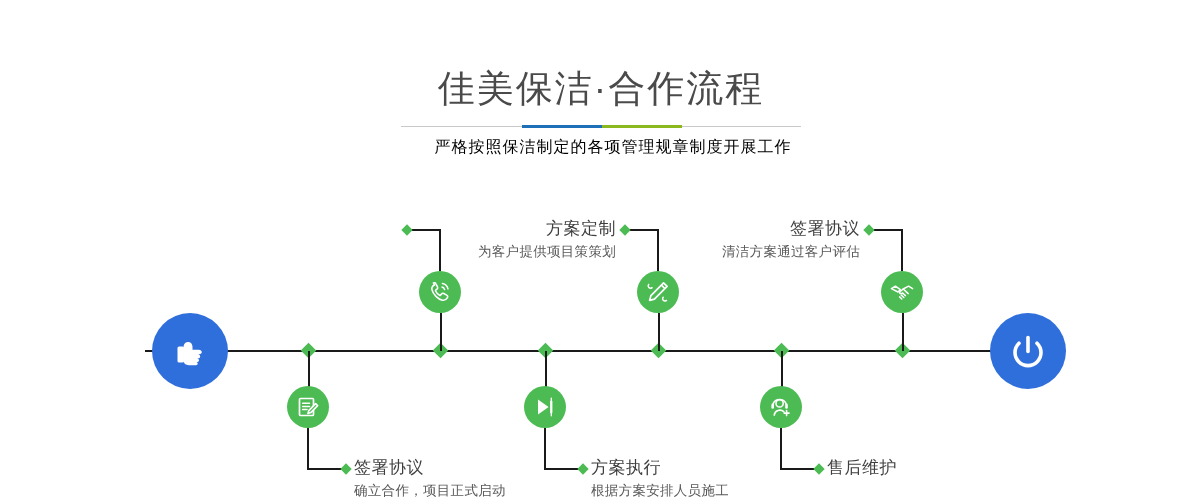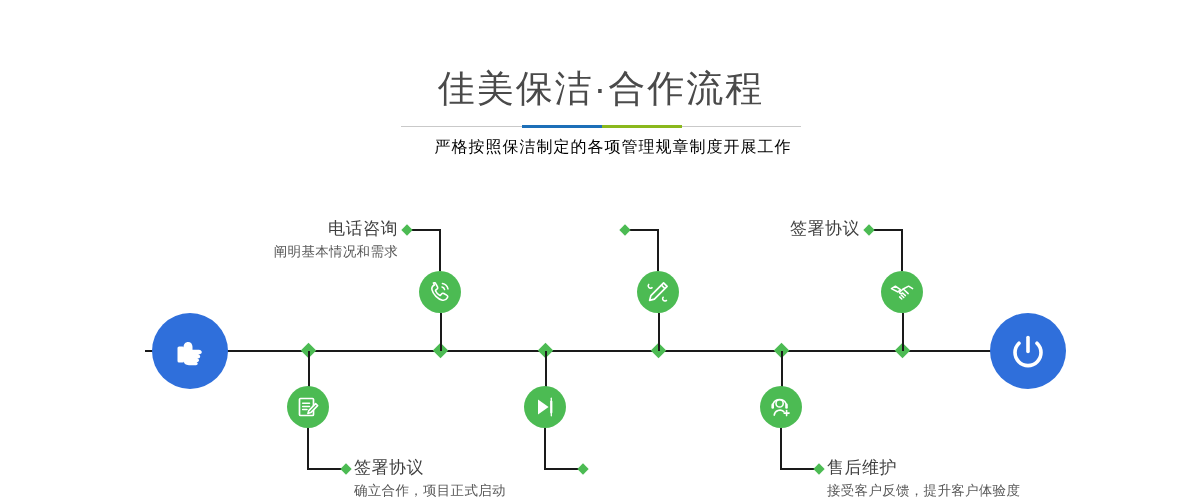--- a/index.html
+++ b/index.html
@@ -226,24 +226,20 @@
       <svg width="26" height="26" viewBox="0 0 26 26">
         <path d="M6.4 4.0c1.1-0.6 2.0-0.2 2.5 0.8l1.6 3.0c0.5 0.9 0.3 1.7-0.5 2.3l-1.2 0.9c-0.3 0.3-0.4 0.6-0.2 1.0 0.7 1.6 2.4 3.4 4.0 4.3 0.4 0.2 0.7 0.1 1.0-0.2l0.9-1.1c0.6-0.8 1.4-1.0 2.3-0.5l2.9 1.6c1.0 0.5 1.3 1.5 0.7 2.5-1.0 1.8-3.0 3.0-5.0 2.6-4.3-0.9-9.4-6.0-10.4-10.3-0.5-2.0 0.6-4.0 2.4-4.9z" fill="none" stroke="#ffffff" stroke-width="1.6" stroke-linejoin="round"></path>
         <path d="M15.4 4.4c2.8 0.5 5.0 2.7 5.6 5.5" fill="none" stroke="#ffffff" stroke-width="1.5" stroke-linecap="round"></path>
         <path d="M15.0 8.0c1.3 0.3 2.3 1.3 2.6 2.6" fill="none" stroke="#ffffff" stroke-width="1.5" stroke-linecap="round"></path>
       </svg>
     </span>
   </div>
   <div class="elb-v" style="left:439px; top:200px; height:42px;"></div>
   <div class="elb-h" style="left:409px; top:200px; width:31px;"></div>
   <div class="label-diamond" style="left:403px; top:197px;"></div>
-  <div class="node-label align-right" style="left:50px; top:189px; width:348px;">
-    <div class="node-title">电话咨询</div>
-    <div class="node-desc">阐明基本情况和需求</div>
-  </div>
 
   <div class="axis-diamond" style="left:303px;"></div>
   <div class="stem" style="left:308px; top:322px; height:36px;"></div>
   <div class="node-circle" style="left:287px; top:357px;">
     <span>
       <svg width="26" height="26" viewBox="0 0 26 26">
         <rect x="4.5" y="4.5" width="14" height="17" rx="1" fill="none" stroke="#ffffff" stroke-width="1.7"></rect>
         <line x1="7.6" y1="9.2" x2="14.5" y2="9.2" stroke="#ffffff" stroke-width="1.5" stroke-linecap="round"></line>
         <line x1="7.6" y1="12.4" x2="14.5" y2="12.4" stroke="#ffffff" stroke-width="1.5" stroke-linecap="round"></line>
         <line x1="7.6" y1="15.6" x2="12.0" y2="15.6" stroke="#ffffff" stroke-width="1.5" stroke-linecap="round"></line>
@@ -267,35 +263,43 @@
         <path d="M18.6 3.9 L22.1 7.4 L9.4 20.1 L4.6 21.4 L5.9 16.6 Z" fill="none" stroke="#ffffff" stroke-width="1.7" stroke-linejoin="round"></path>
         <line x1="16.4" y1="6.1" x2="19.9" y2="9.6" stroke="#ffffff" stroke-width="1.5"></line>
         <path d="M4.2 5.0 a2.3 2.3 0 1 0 3.2 3.2" fill="none" stroke="#ffffff" stroke-width="1.5"></path>
         <path d="M18.6 17.8 a2.3 2.3 0 1 0 3.2 3.2" fill="none" stroke="#ffffff" stroke-width="1.5"></path>
       </svg>
     </span>
   </div>
   <div class="elb-v" style="left:657px; top:200px; height:42px;"></div>
   <div class="elb-h" style="left:627px; top:200px; width:31px;"></div>
   <div class="label-diamond" style="left:621px; top:197px;"></div>
+  <div class="node-label align-right" style="left:280px; top:189px; width:336px;">
+    <div class="node-title">方案定制</div>
+    <div class="node-desc">为客户提供项目策策划</div>
+  </div>
 
   <div class="axis-diamond" style="left:540px;"></div>
   <div class="stem" style="left:545px; top:322px; height:36px;"></div>
   <div class="node-circle" style="left:524px; top:357px;">
     <span>
       <svg width="26" height="26" viewBox="0 0 26 26">
         <path d="M6.0 5.6 L16.6 13.0 L6.0 20.4 Z" fill="#ffffff"></path>
         <rect x="18.2" y="6.4" width="2.2" height="13.2" rx="1.1" fill="#ffffff"></rect>
         <line x1="19.3" y1="4.2" x2="19.3" y2="21.8" stroke="#ffffff" stroke-width="1.3" stroke-linecap="round"></line>
       </svg>
     </span>
   </div>
   <div class="elb-v" style="left:544px; top:399px; height:41px;"></div>
   <div class="elb-h" style="left:544px; top:439px; width:36px;"></div>
   <div class="label-diamond" style="left:579px; top:436px;"></div>
+  <div class="node-label align-left" style="left:591px; top:428px; width:340px;">
+    <div class="node-title">方案执行</div>
+    <div class="node-desc">根据方案安排人员施工</div>
+  </div>
 
   <div class="axis-diamond" style="left:776px;"></div>
   <div class="stem" style="left:781px; top:322px; height:36px;"></div>
   <div class="node-circle" style="left:760px; top:357px;">
     <span>
       <svg width="26" height="26" viewBox="0 0 26 26">
         <circle cx="11.6" cy="9.4" r="3.6" fill="none" stroke="#ffffff" stroke-width="1.6"></circle>
         <path d="M5.0 10.0 a7.1 7.1 0 0 1 13.2 0" fill="none" stroke="#ffffff" stroke-width="1.6" stroke-linecap="round"></path>
         <rect x="3.4" y="9.6" width="2.6" height="5.2" rx="1.3" fill="#ffffff"></rect>
         <rect x="17.2" y="9.6" width="2.6" height="5.2" rx="1.3" fill="#ffffff"></rect>
@@ -303,35 +307,35 @@
         <line x1="18.6" y1="16.6" x2="18.6" y2="21.6" stroke="#ffffff" stroke-width="1.6" stroke-linecap="round"></line>
         <line x1="16.1" y1="19.1" x2="21.1" y2="19.1" stroke="#ffffff" stroke-width="1.6" stroke-linecap="round"></line>
       </svg>
     </span>
   </div>
   <div class="elb-v" style="left:780px; top:399px; height:41px;"></div>
   <div class="elb-h" style="left:780px; top:439px; width:36px;"></div>
   <div class="label-diamond" style="left:815px; top:436px;"></div>
   <div class="node-label align-left" style="left:827px; top:428px; width:360px;">
     <div class="node-title">售后维护</div>
-    <div class="node-desc">接受客户反馈，提升客户体验度</div>
   </div>
 
   <div class="axis-diamond" style="left:897px;"></div>
   <div class="stem" style="left:902px; top:284px; height:38px;"></div>
   <div class="node-circle" style="left:881px; top:242px;">
     <span>
       <svg width="26" height="26" viewBox="0 0 26 26">
         <path d="M2.4 9.6 L6.4 7.2 L11.4 10.6 L9.0 13.0 Z" fill="none" stroke="#ffffff" stroke-width="1.5" stroke-linejoin="round"></path>
         <path d="M23.6 9.6 L19.6 7.2 L14.2 10.0 L11.0 12.6 c-0.9 0.8 -0.3 2.1 0.9 2.0 l2.0 -0.2" fill="none" stroke="#ffffff" stroke-width="1.5" stroke-linejoin="round" stroke-linecap="round"></path>
         <path d="M13.6 14.0 l2.8 2.6 M12.2 16.0 l2.6 2.5 M10.6 17.9 l2.2 2.1" fill="none" stroke="#ffffff" stroke-width="1.5" stroke-linecap="round"></path>
         <path d="M14.2 10.0 l5.0 4.6" fill="none" stroke="#ffffff" stroke-width="1.5" stroke-linecap="round"></path>
       </svg>
     </span>
   </div>
   <div class="elb-v" style="left:901px; top:200px; height:42px;"></div>
   <div class="elb-h" style="left:871px; top:200px; width:31px;"></div>
   <div class="label-diamond" style="left:865px; top:197px;"></div>
   <div class="node-label align-right" style="left:520px; top:189px; width:340px;">
     <div class="node-title">签署协议</div>
+    <div class="node-desc">清洁方案通过客户评估</div>
   </div>
 
 </div>
 
 </body></html>

